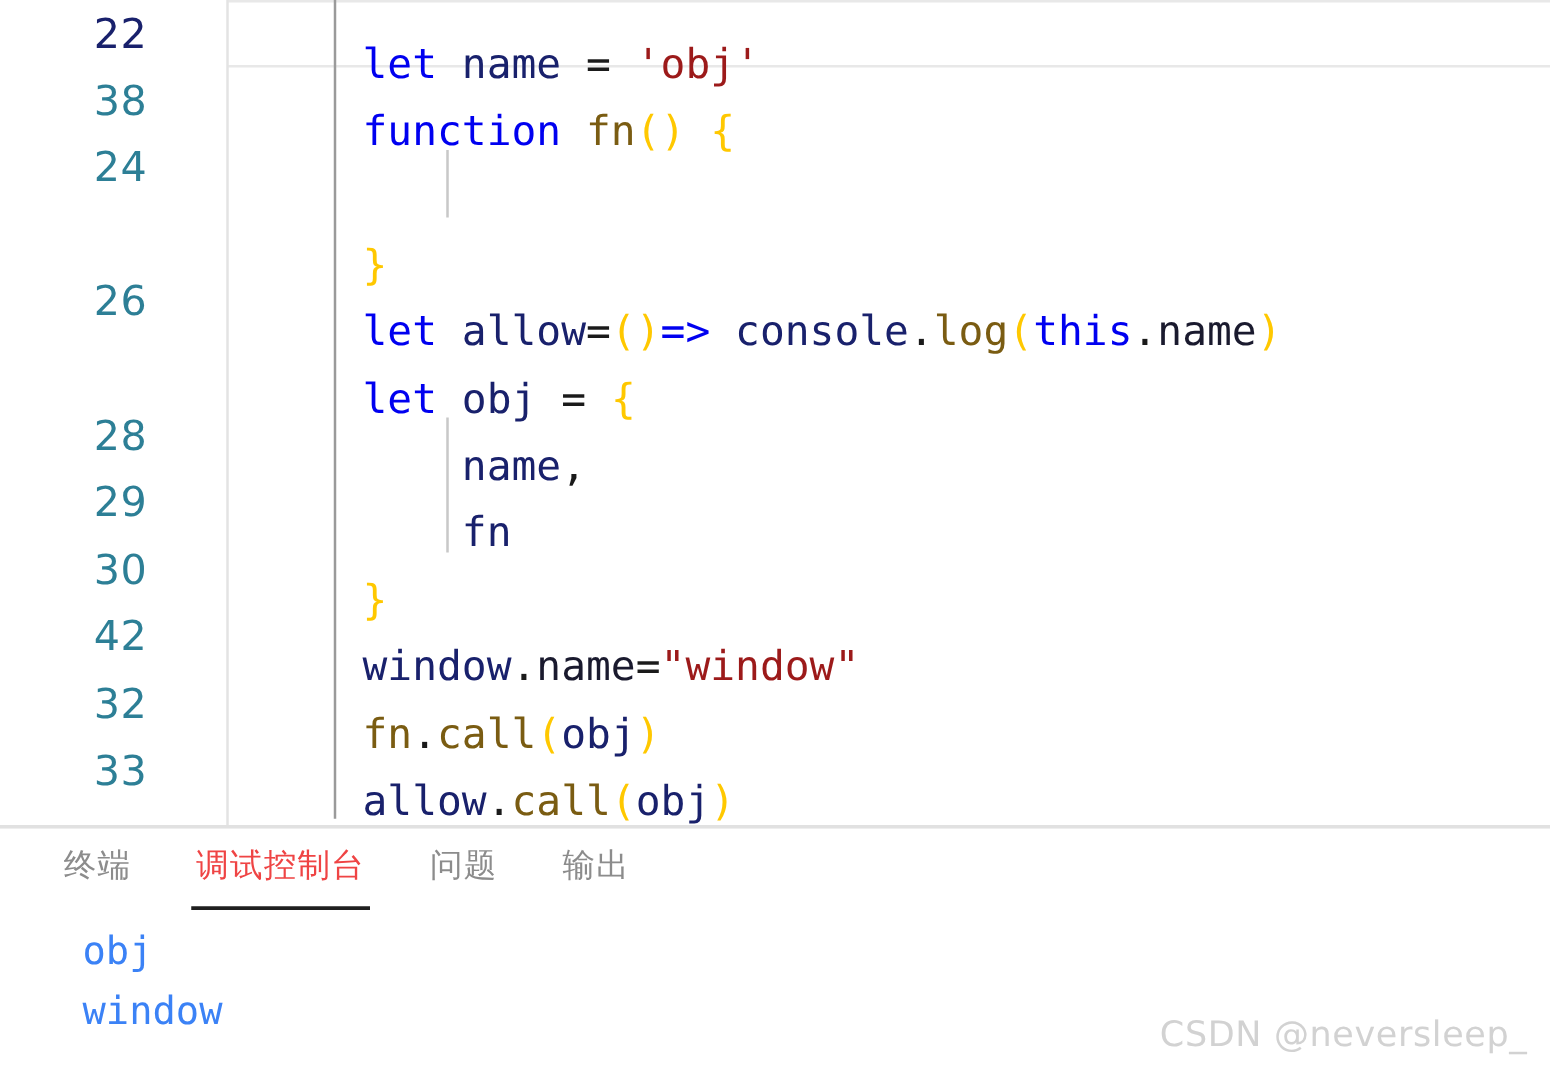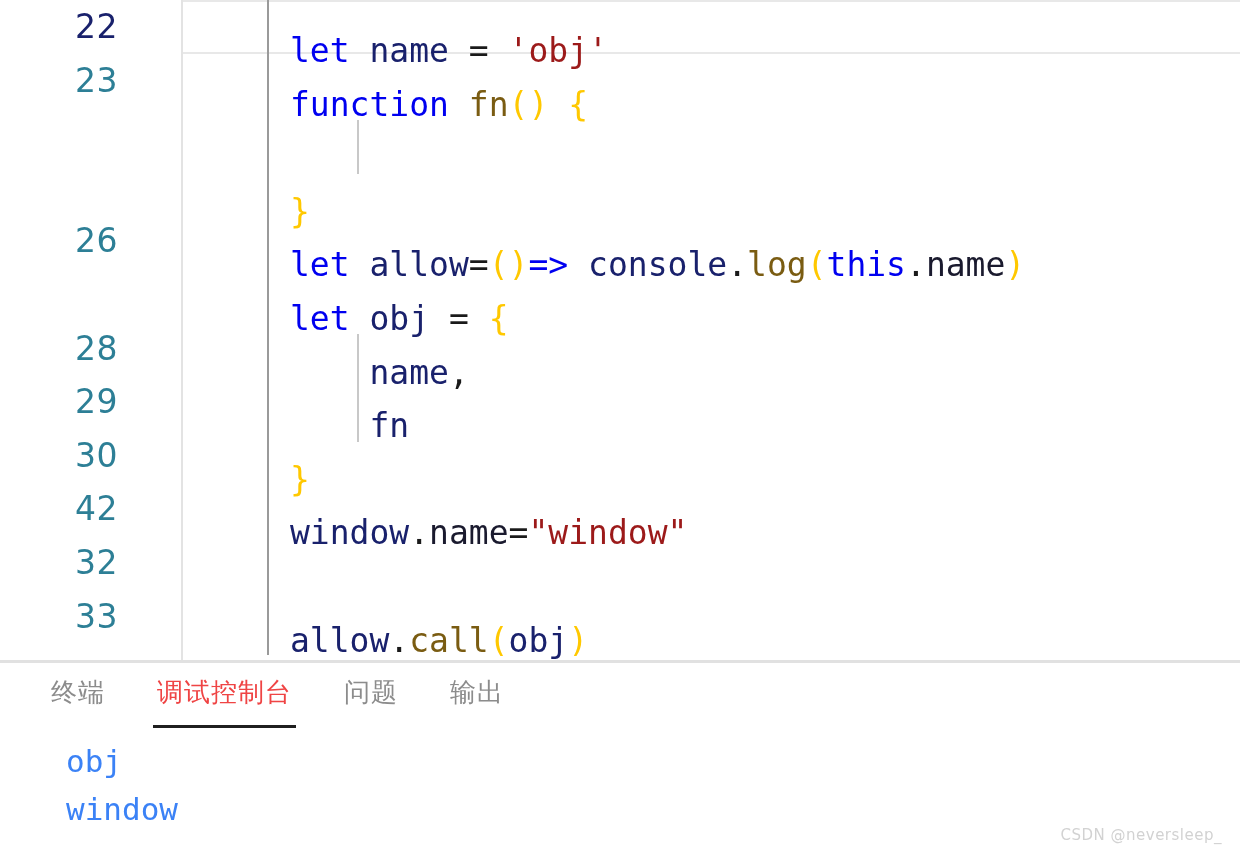--- a/index.html
+++ b/index.html
@@ -195,42 +195,43 @@
     padding-left: 66px;
     white-space: pre;
   }
 
   
   #watermark {
     position: absolute;
     right: 18px;
     bottom: 14px;
     font-family: "DejaVu Sans", sans-serif;
-    font-size: 15px;
+    font-size: 28px;
     color: #d2d2d2;
     letter-spacing: 0.5px;
     user-select: none;
   }
 </style>
 </head>
 <body>
 
 <div id="editor">
 
   <div id="code-lines">
       <div class="code-line active">
         <div class="line-highlight"></div>
         <div class="line-number">22</div>
         <div class="line-content"><span class="t-kw">let</span><span> </span><span class="t-var">name</span><span> </span><span class="t-op">=</span><span> </span><span class="t-str">'obj'</span></div>
       </div>
       <div class="code-line">
-        <div class="line-number">23</div>
+        <div class="line-number">38</div>
         <div class="line-content"><span class="t-kw">function</span><span> </span><span class="t-fn">fn</span><span class="t-punc-y">()</span><span> </span><span class="t-punc-y">{</span></div>
       </div>
       <div class="code-line">
+        <div class="line-number">24</div>
       </div>
       <div class="code-line">
         <div class="line-content"><span class="t-punc-y">}</span></div>
       </div>
       <div class="code-line">
         <div class="line-number">26</div>
         <div class="line-content"><span class="t-kw">let</span><span> </span><span class="t-var">allow</span><span class="t-op">=</span><span class="t-punc-y">()</span><span class="t-arrow">=&gt;</span><span> </span><span class="t-var">console</span><span class="t-op">.</span><span class="t-fn">log</span><span class="t-punc-y">(</span><span class="t-kw">this</span><span class="t-op">.</span><span class="t-prop">name</span><span class="t-punc-y">)</span></div>
       </div>
       <div class="code-line">
         <div class="line-content"><span class="t-kw">let</span><span> </span><span class="t-var">obj</span><span> </span><span class="t-op">=</span><span> </span><span class="t-punc-y">{</span></div>
@@ -246,20 +247,21 @@
       <div class="code-line">
         <div class="line-number">30</div>
         <div class="line-content"><span class="t-punc-y">}</span></div>
       </div>
       <div class="code-line">
         <div class="line-number">42</div>
         <div class="line-content"><span class="t-var">window</span><span class="t-op">.</span><span class="t-prop">name</span><span class="t-op">=</span><span class="t-str">"window"</span></div>
       </div>
       <div class="code-line">
         <div class="line-number">32</div>
+        <div class="line-content"><span class="t-fn">fn</span><span class="t-op">.</span><span class="t-fn">call</span><span class="t-punc-y">(</span><span class="t-var">obj</span><span class="t-punc-y">)</span></div>
       </div>
       <div class="code-line">
         <div class="line-number">33</div>
         <div class="line-content"><span class="t-var">allow</span><span class="t-op">.</span><span class="t-fn">call</span><span class="t-punc-y">(</span><span class="t-var">obj</span><span class="t-punc-y">)</span></div>
       </div>
     </div>
 
   <div id="gutter-separator"></div>
 
   <div class="indent-guide" id="indent-guide-main"></div>

